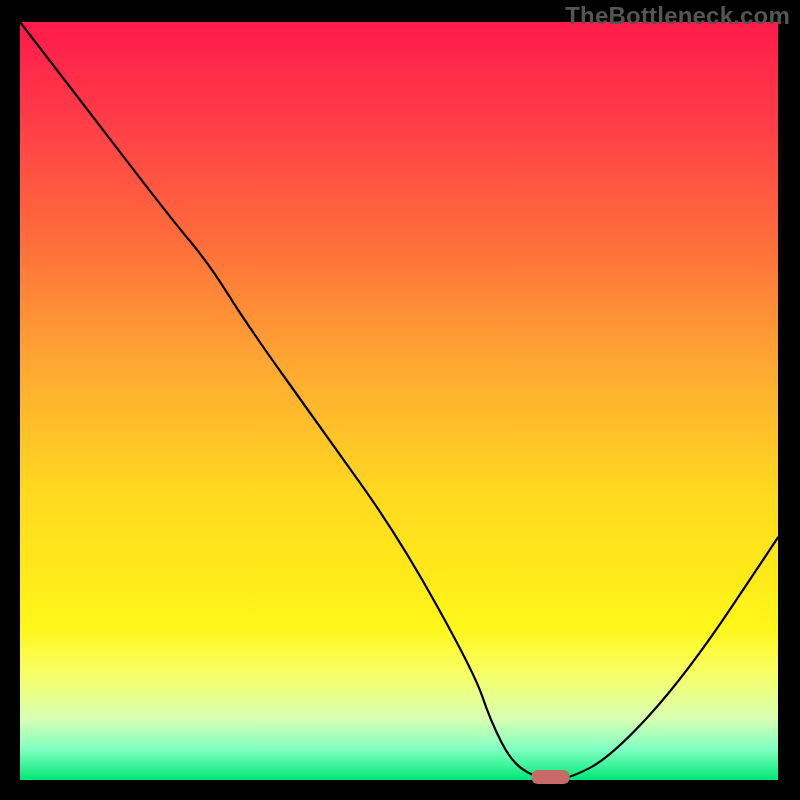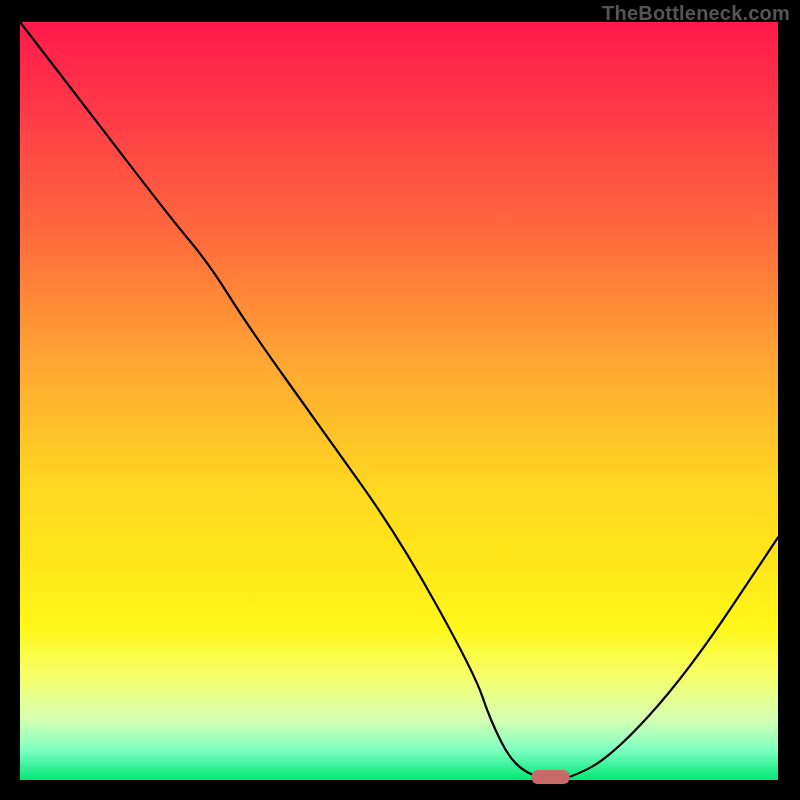--- a/index.html
+++ b/index.html
@@ -15,21 +15,21 @@
     position: relative;
     width: 800px;
     height: 800px;
     background: #000;
   }
   .watermark {
     position: absolute;
     top: 2px;
     right: 10px;
     color: #555;
-    font-size: 20px;
+    font-size: 24px;
     font-weight: 600;
     z-index: 10;
     letter-spacing: 0.2px;
   }
   .plot-area {
     position: absolute;
     left: 20px;
     top: 22px;
     width: 758px;
     height: 758px;

